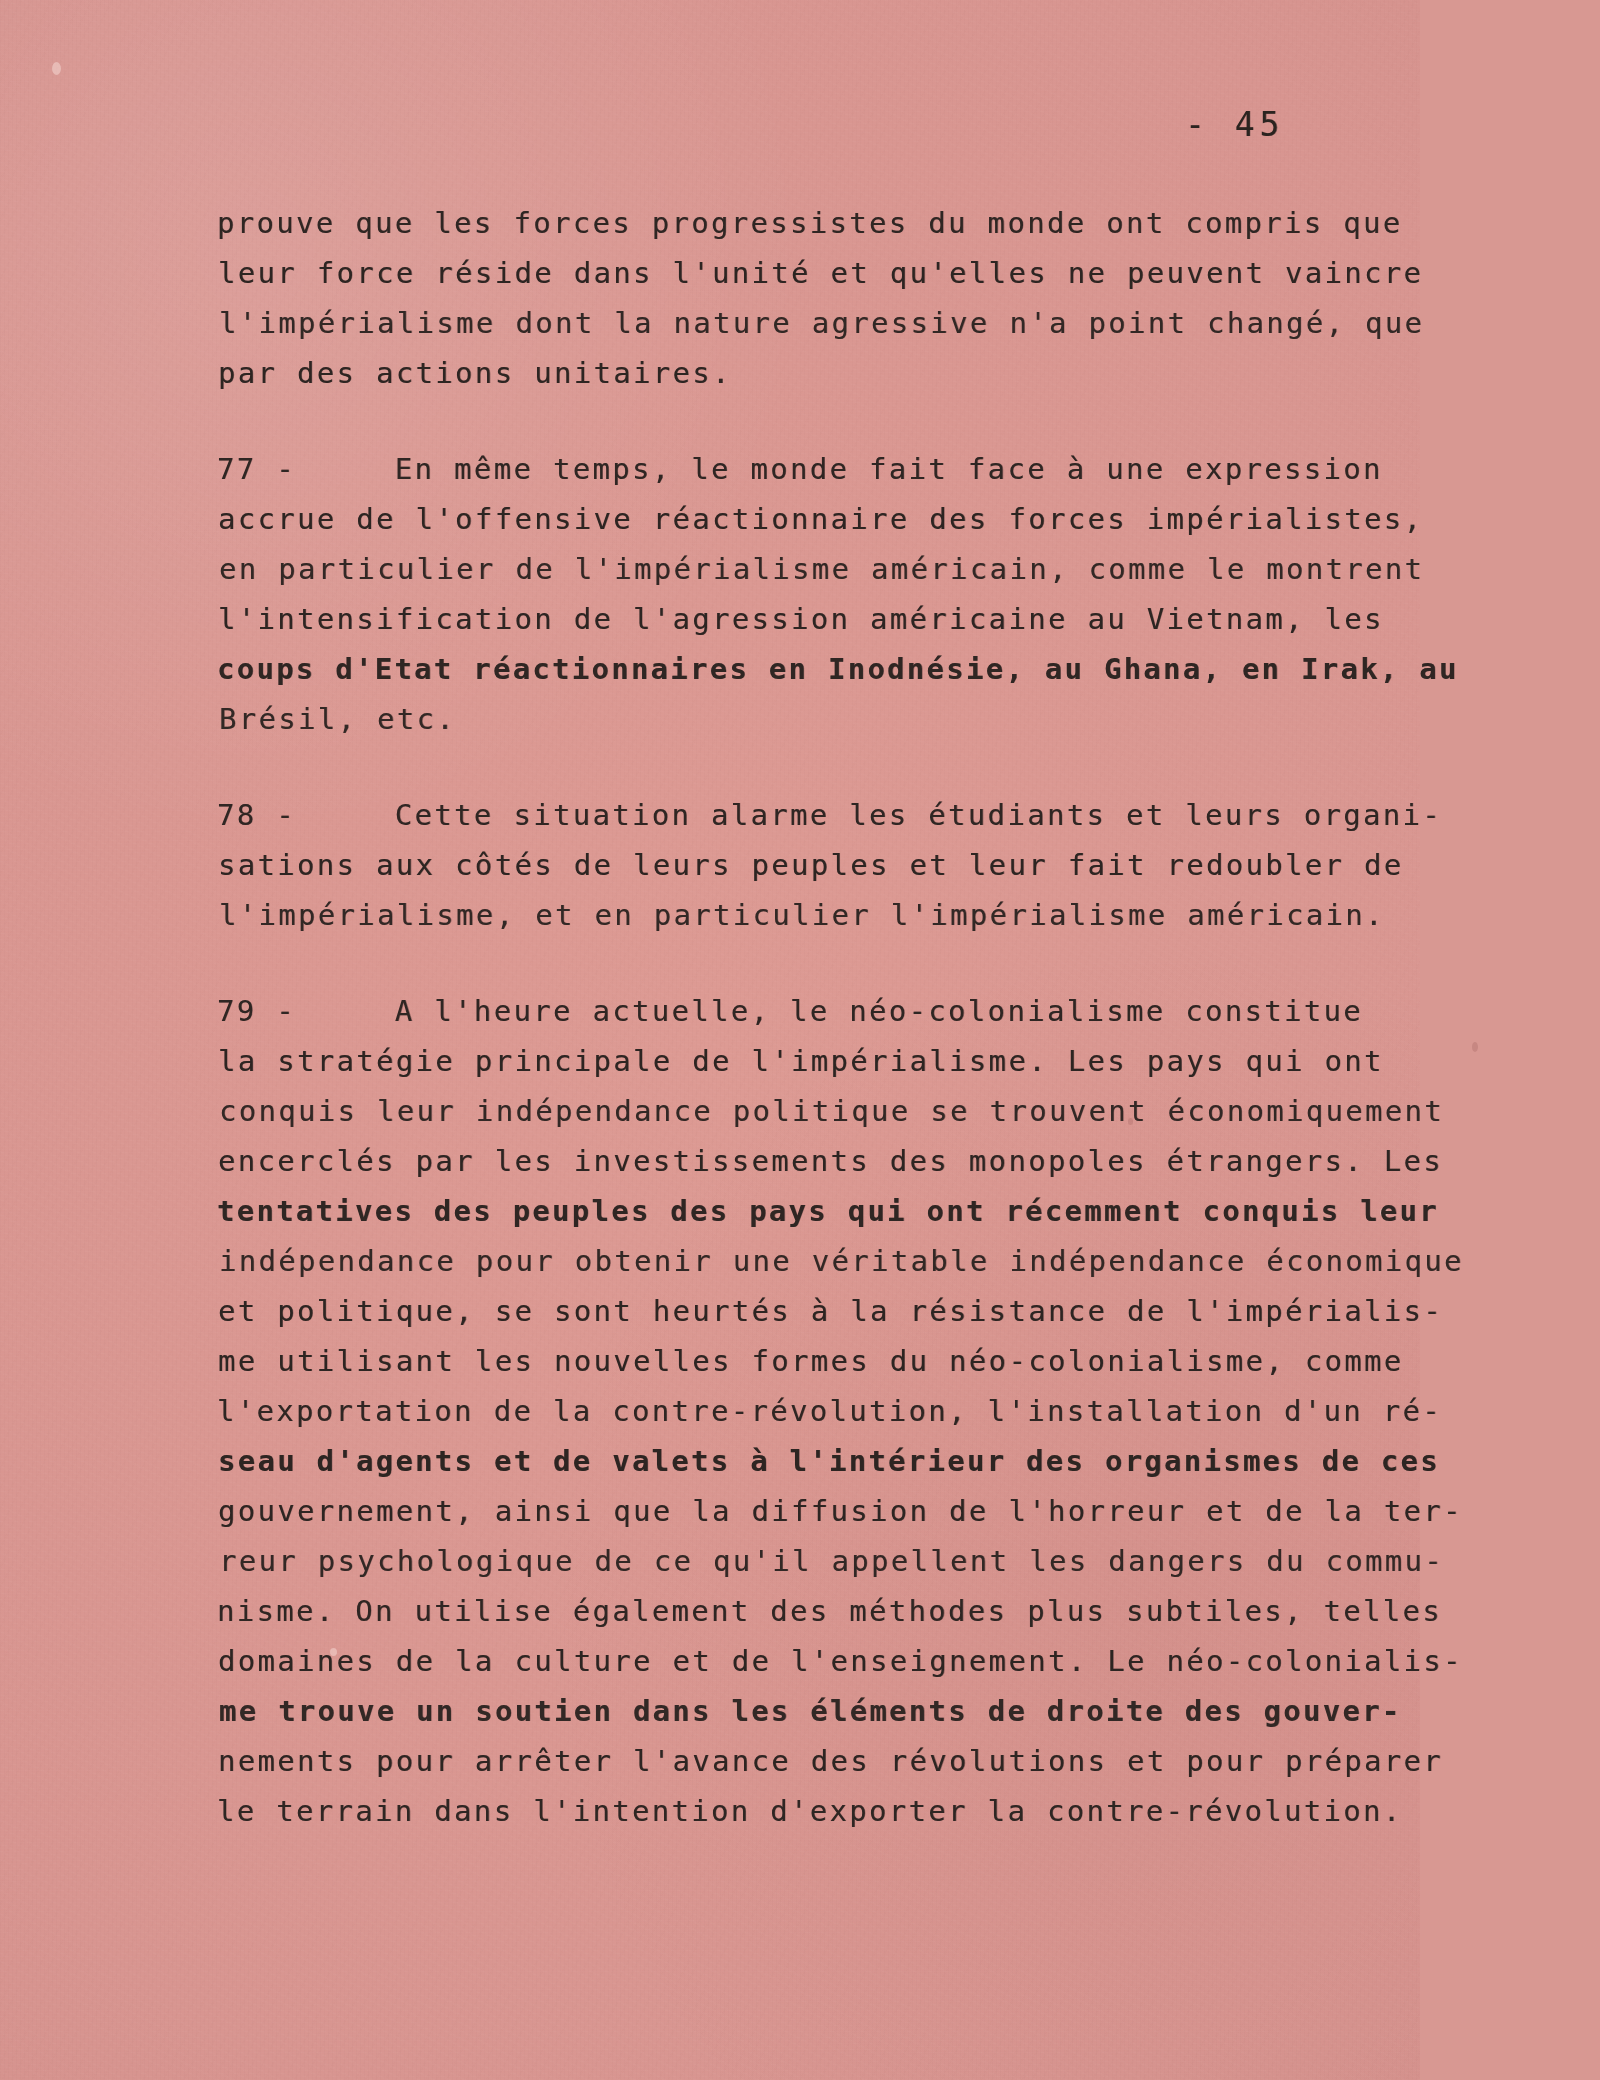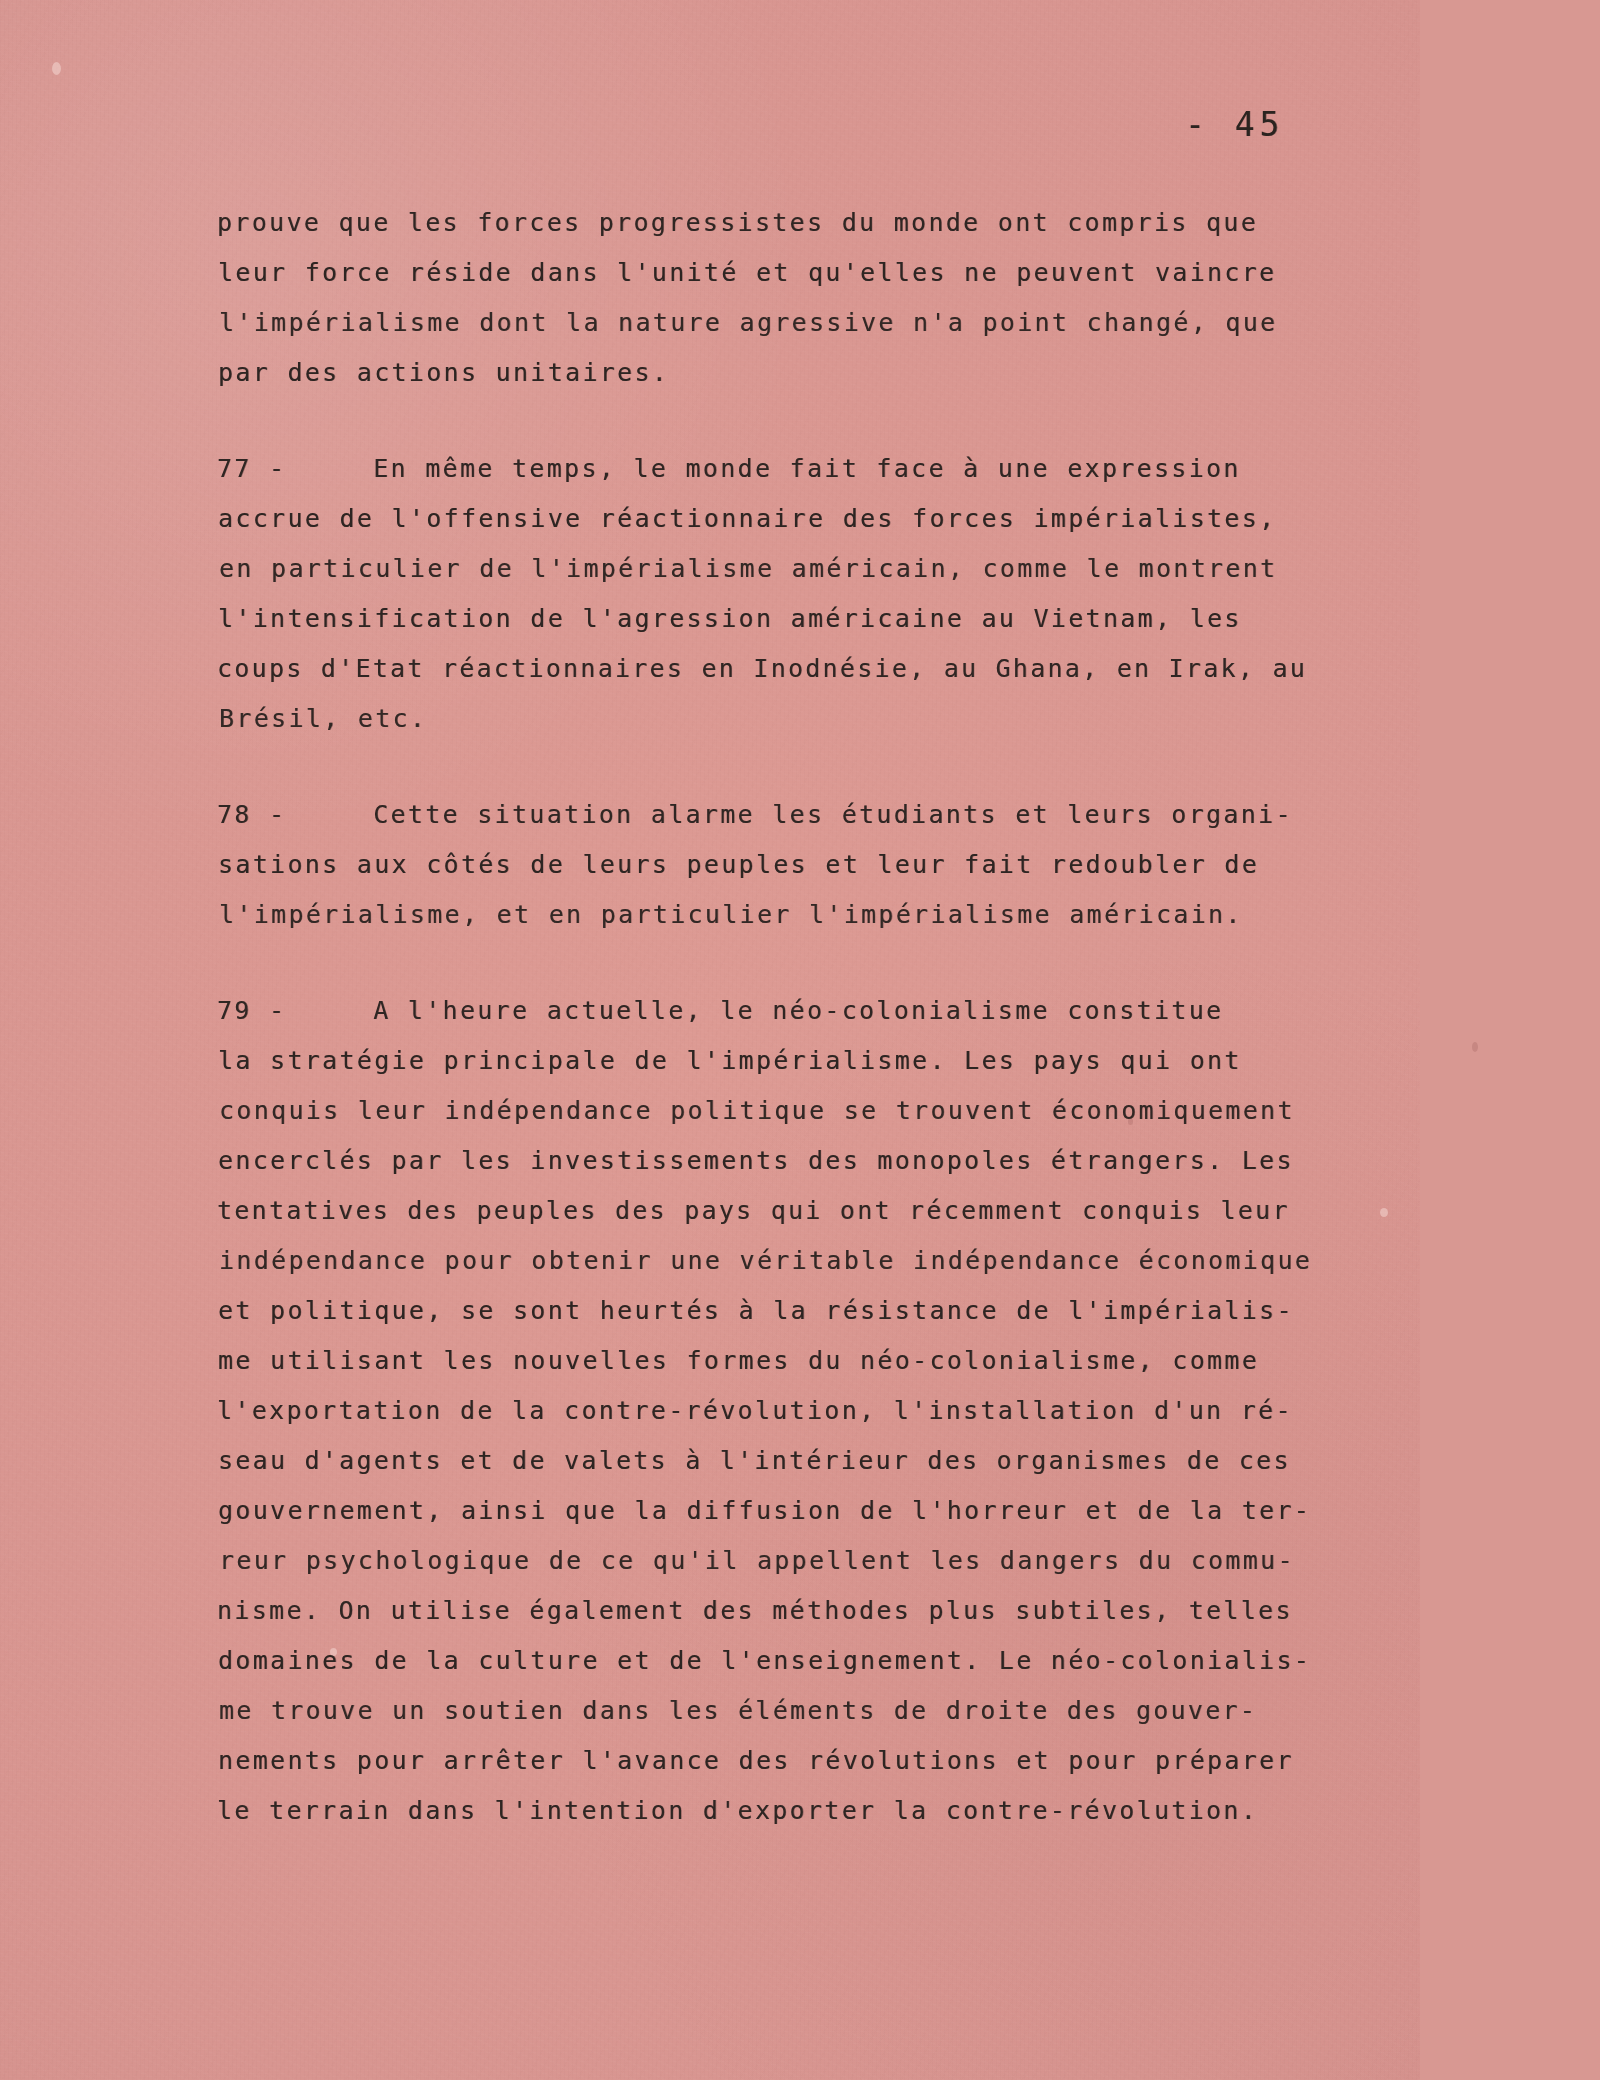--- a/index.html
+++ b/index.html
@@ -67,32 +67,32 @@
     top: 198px;
     width: 1300px;
   }
 
   .para {
     margin: 0 0 46px 0;
   }
   .para:last-child { margin-bottom: 0; }
 
   .line {
-    font-size: 25px;
+    font-size: 29px;
     line-height: 50px;
     letter-spacing: 2.3px;
     color: #2d2522;
     white-space: pre;
     text-shadow: 0.55px 0.35px 0.35px rgba(50,32,30,0.42);
   }
 
   
   .line:nth-child(3n)   { margin-left: 1px;  opacity: 0.97; }
   .line:nth-child(4n+1) { margin-left: -1px; opacity: 0.99; }
-  .line:nth-child(5n)   { letter-spacing: 2.25px; }
+  .line:nth-child(5n)   { letter-spacing: 2.25px; font-weight: bold; }
 </style>
 </head>
 <body>
 
 <div class="page">
 
   <div class="grain"></div>
 
   <div class="fleck light" style="left:52px;  top:62px;  width:9px;  height:13px;"></div>
   <div class="fleck light" style="left:330px; top:1648px;width:7px;  height:8px;"></div>

